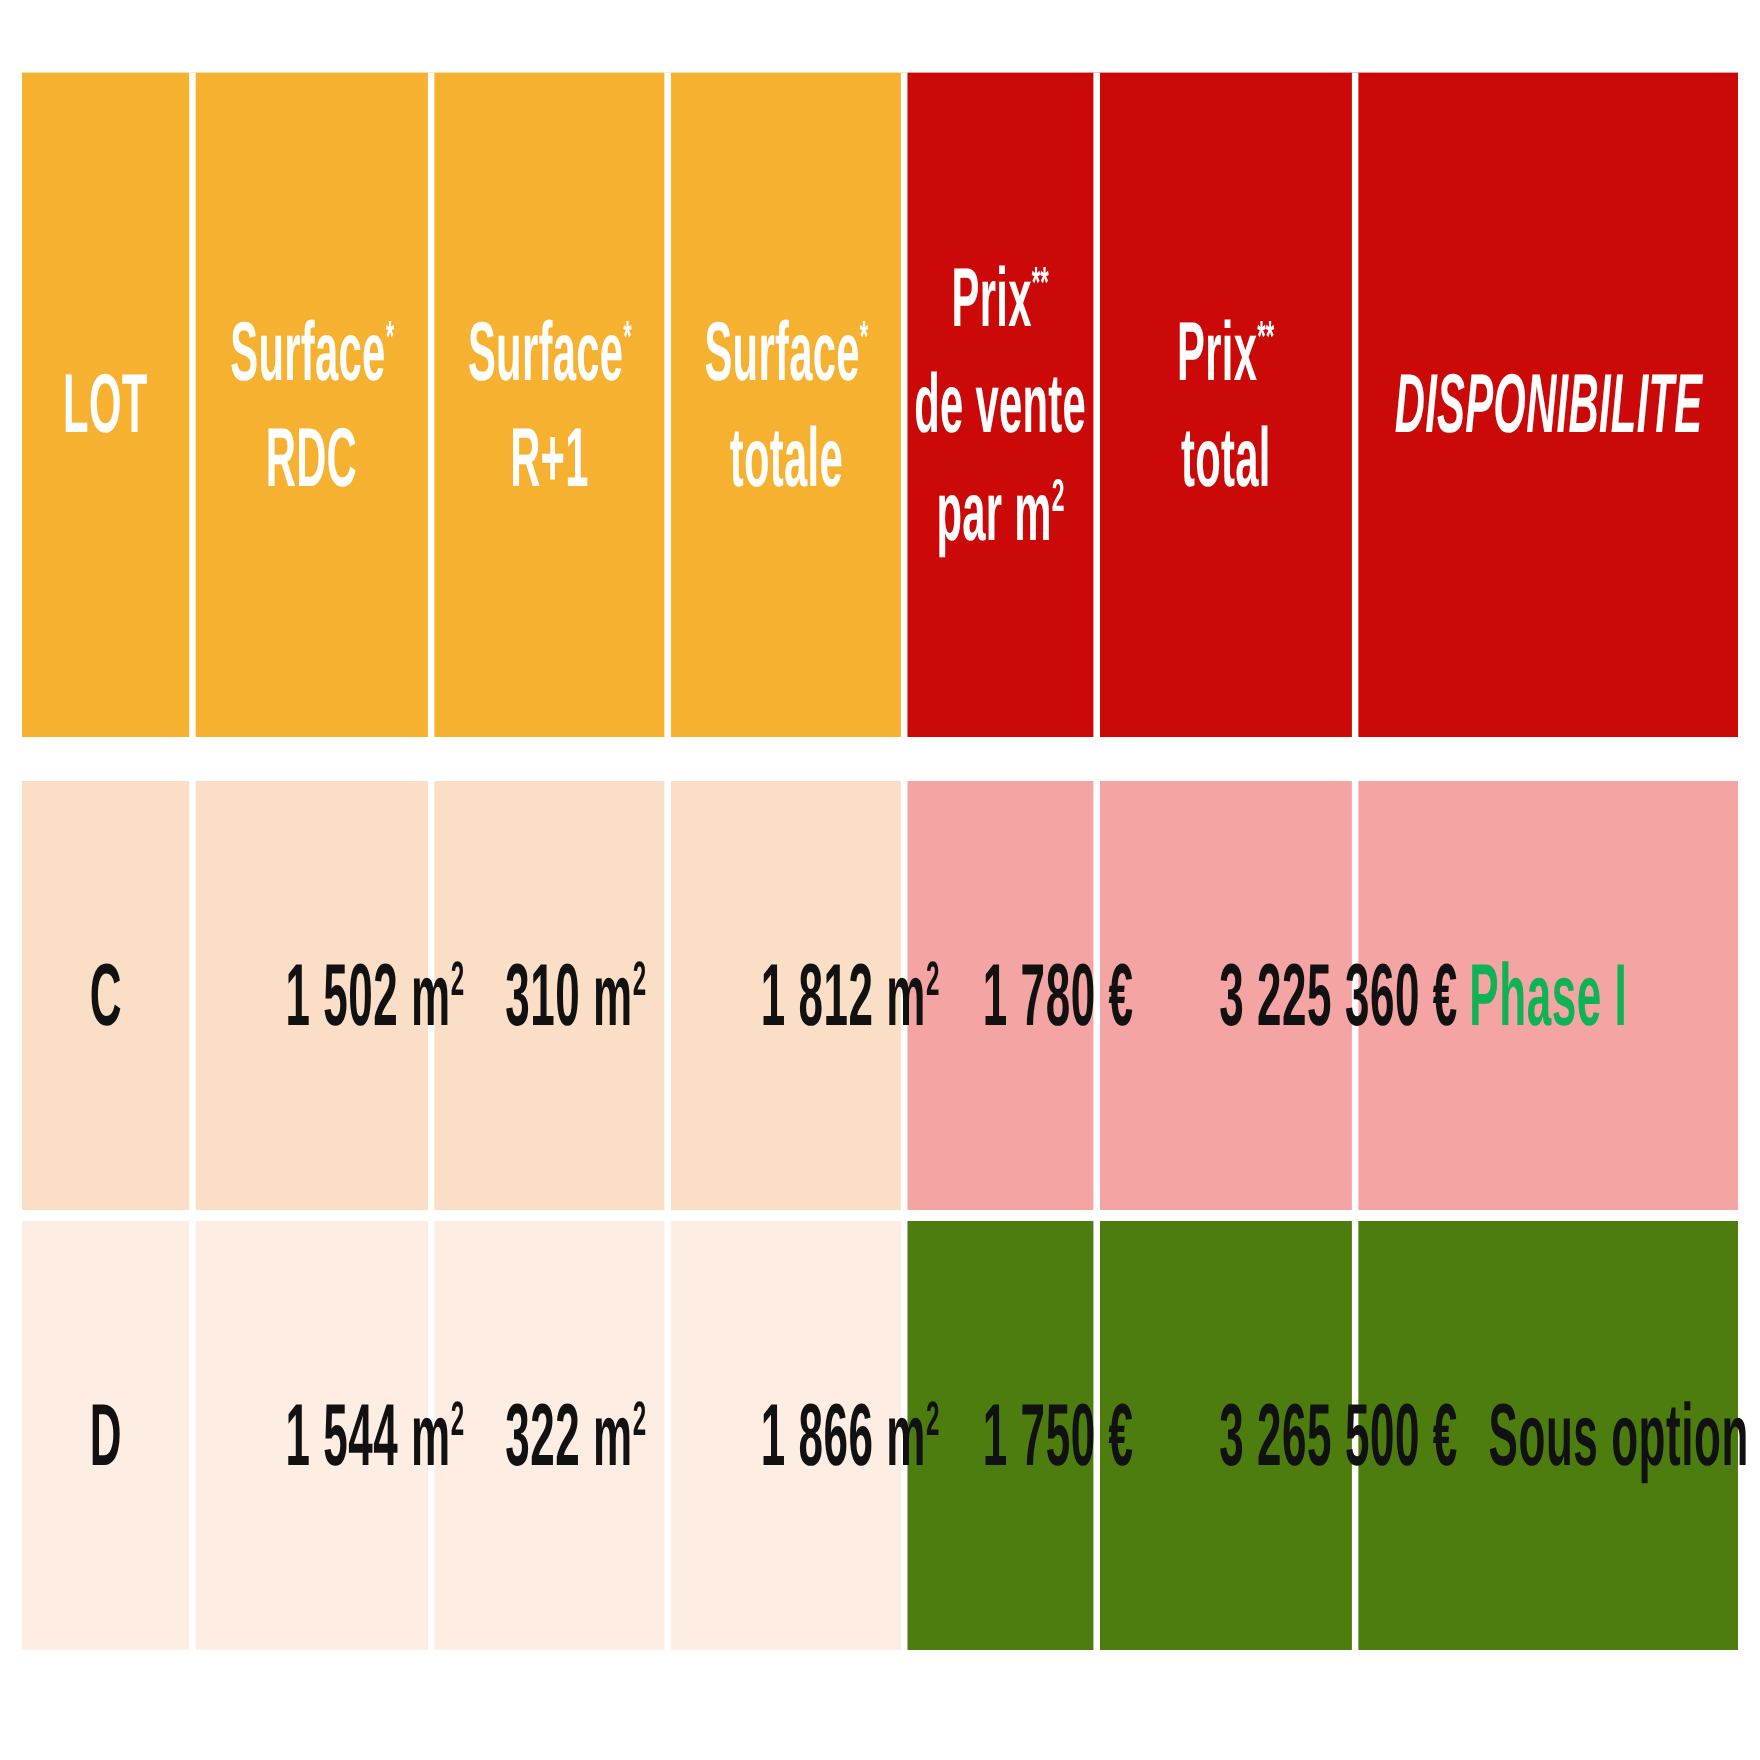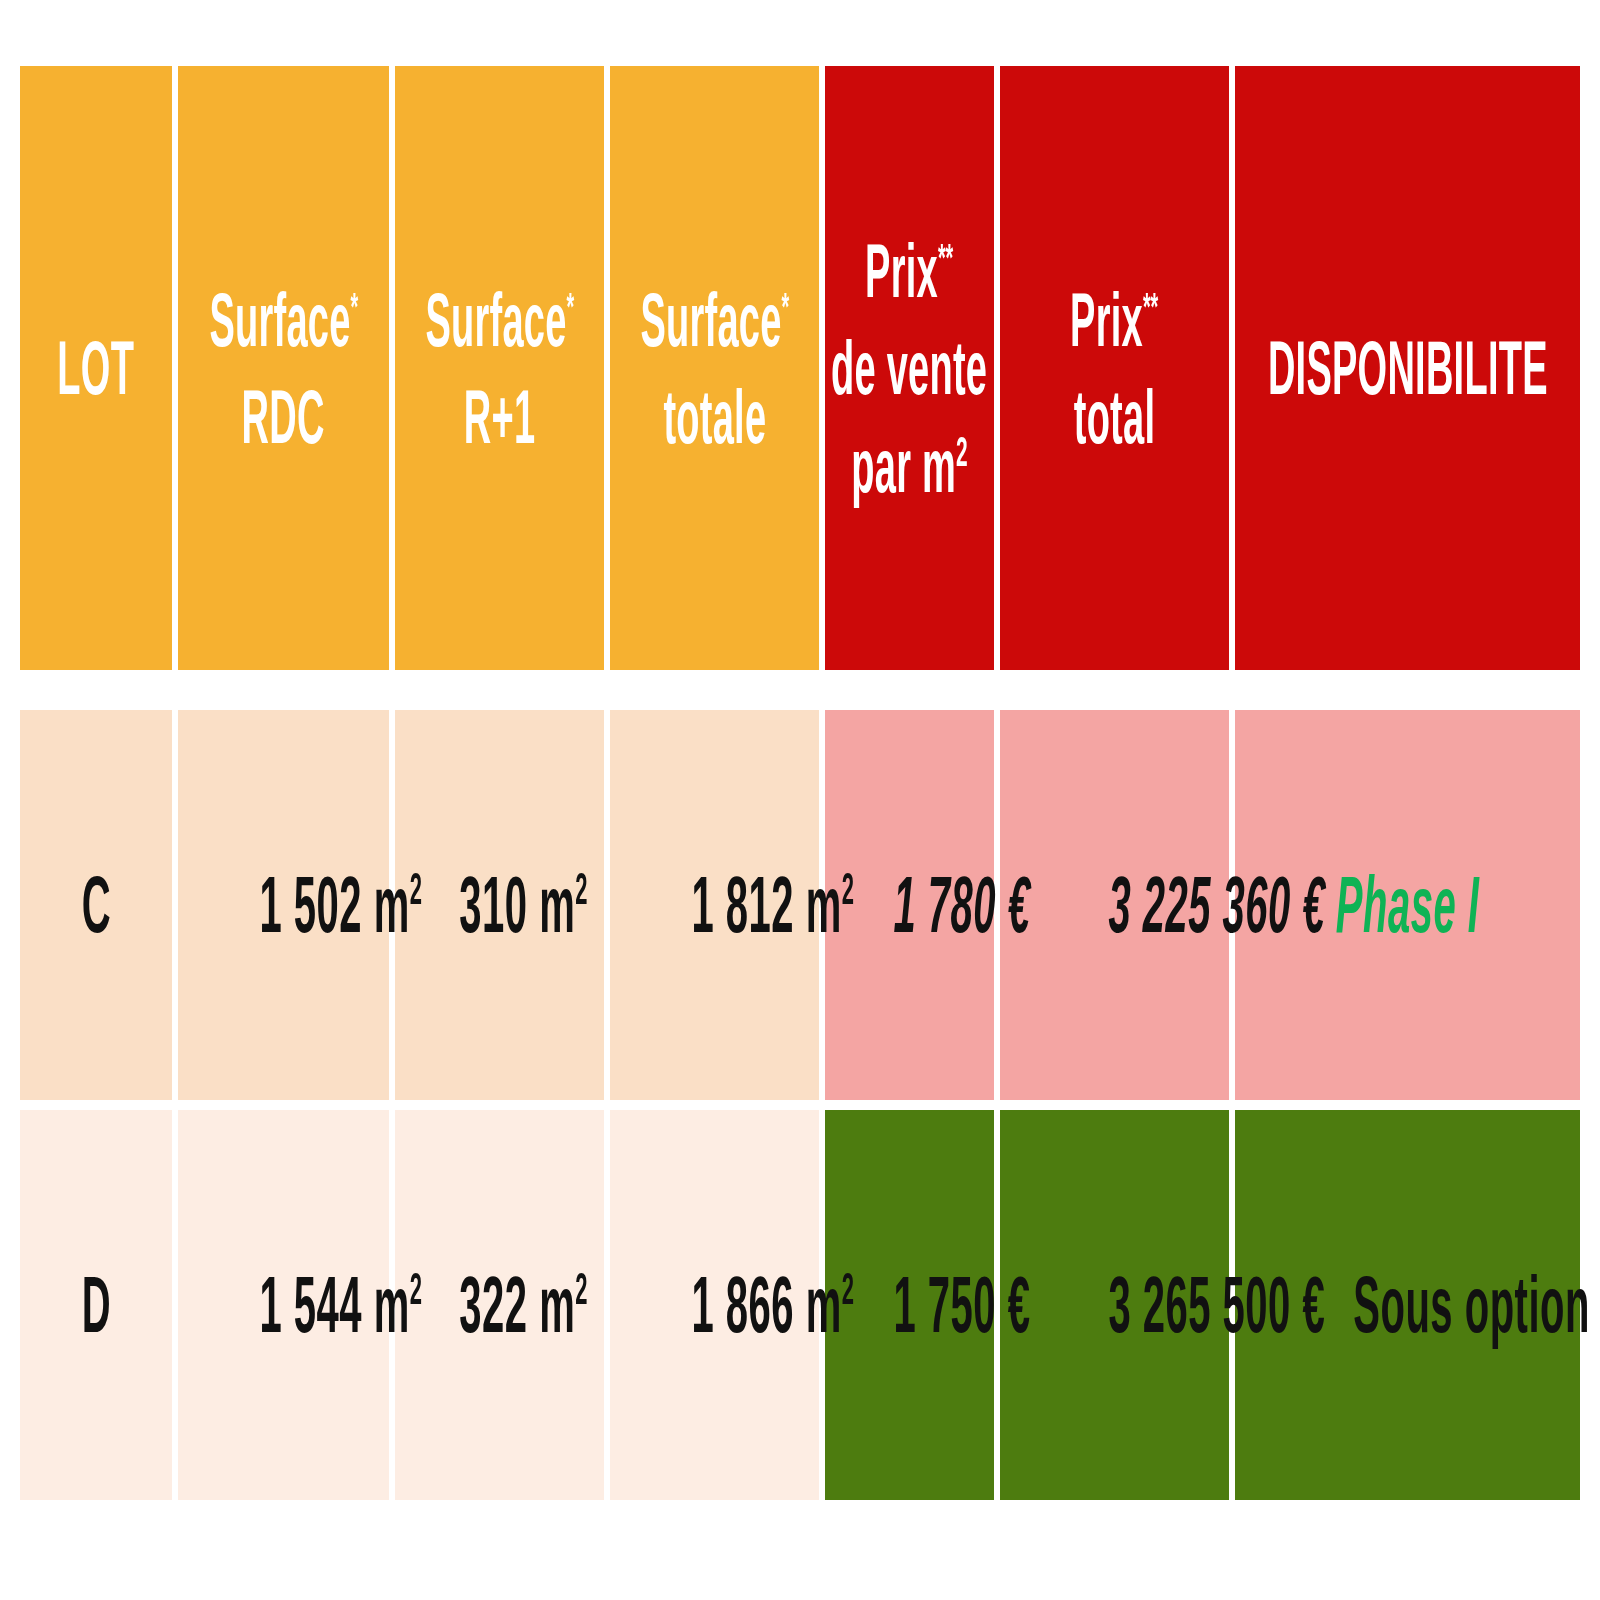--- a/index.html
+++ b/index.html
@@ -50,21 +50,21 @@
   col.c-ptot  { width: 235px; }
   col.c-disp  { width: 345px; }
 
   
   tr.head-row th {
     height: 604px;
     color: #ffffff;
     border-right: 6px solid #ffffff;
     border-bottom: 0;
   }
-  tr.head-row th:last-child { border-right: 0; }
+  tr.head-row th:last-child { border-right: 0; font-style: italic; }
 
   th.hd-orange { background: #F6B130; }
   th.hd-red    { background: #CC0909; }
 
   .hd-stack {
     display: flex;
     flex-direction: column;
     align-items: center;
     justify-content: center;
     line-height: 1.28;
@@ -111,21 +111,21 @@
   tr.body-row td:last-child { border-right: 0; }
 
   tr.row-gap td {
     height: 10px;
     background: #ffffff;
     border: 0;
   }
 
   
   .tint-o-1 { background: #FADFC6; }
-  .tint-p-1 { background: #F4A5A3; font-style: italic; }
+  .tint-p-1 { background: #F4A5A3; }
   .tint-o-2 { background: #FDEDE3; }
   .tint-p-2 { background: #4d7c0f; }
 
   .cell-val {
     display: inline-block;
     line-height: 1;
   }
   .cell-val .cond { letter-spacing: 1px; }
 
   .sup-sq {

